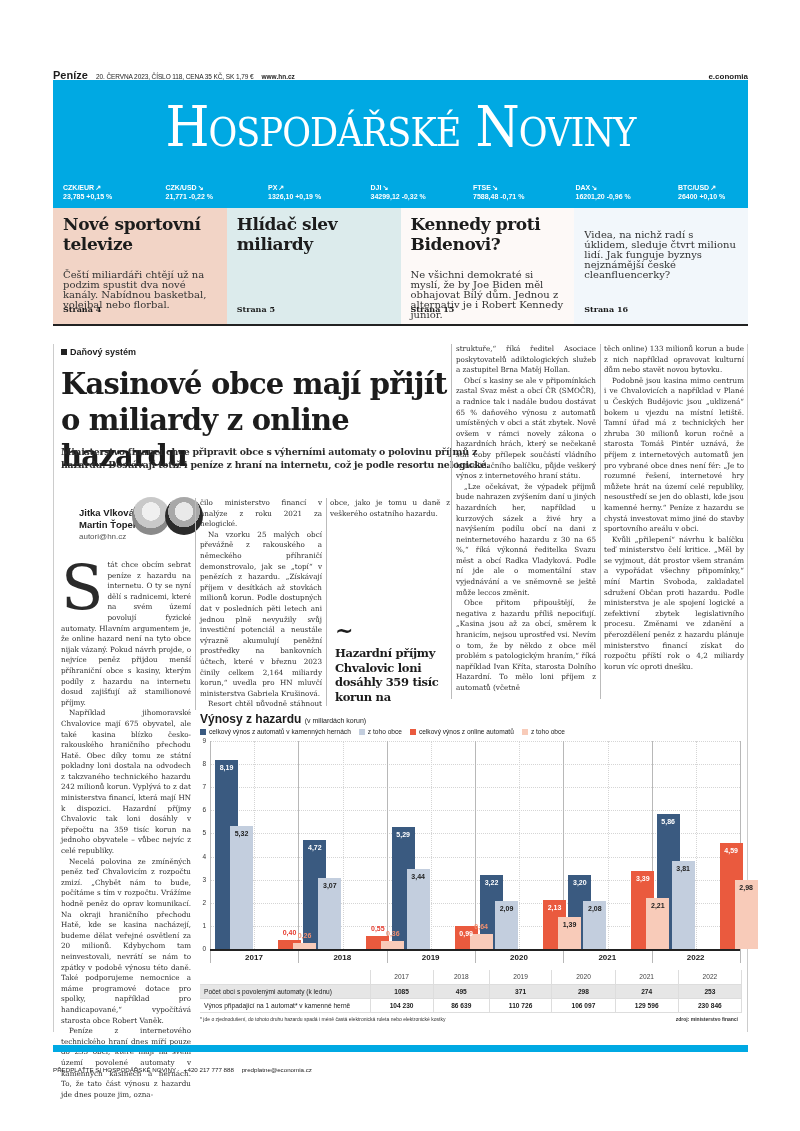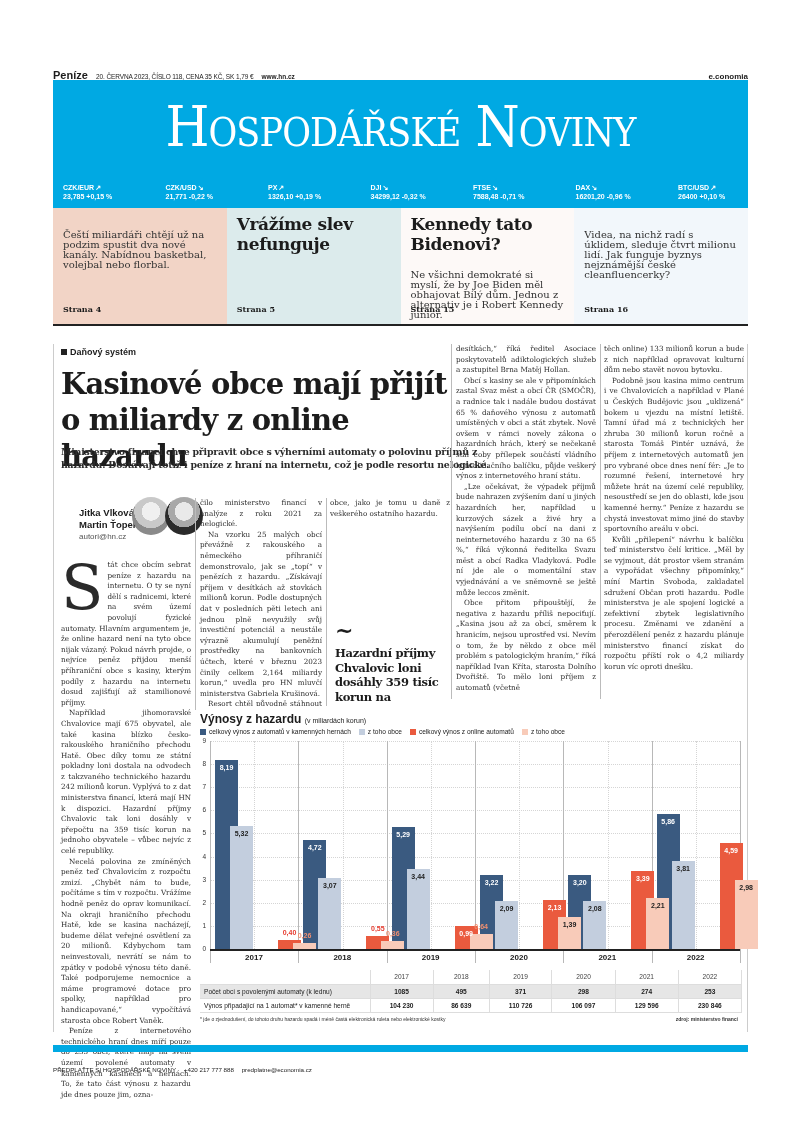--- a/index.html
+++ b/index.html
@@ -104,29 +104,30 @@
     <div class="ticker"><span>PX</span><span class="arrow">↗</span><br><span>1326,10 +0,19 %</span></div>
     <div class="ticker"><span>DJI</span><span class="arrow">↘</span><br><span>34299,12 -0,32 %</span></div>
     <div class="ticker"><span>FTSE</span><span class="arrow">↘</span><br><span>7588,48 -0,71 %</span></div>
     <div class="ticker"><span>DAX</span><span class="arrow">↘</span><br><span>16201,20 -0,96 %</span></div>
     <div class="ticker" style="width:62px"><span>BTC/USD</span><span class="arrow">↗</span><br><span>26400 +0,10 %</span></div>
   </div>
 </div>
 
 <div class="teasers">
   <div class="teaser" style="background:#f2d4c6">
+    <h2>Nové sportovní televize</h2>
     <p>Čeští miliardáři chtějí už na podzim spustit dva nové kanály. Nabídnou basketbal, volejbal nebo florbal.</p>
     <div class="page">Strana 4</div>
   </div>
   <div class="teaser" style="background:#dcebec">
-    <h2>Vrážíme slev nefunguje</h2>
+    <h2>Hlídač slev miliardy</h2>
     <div class="page">Strana 5</div>
   </div>
   <div class="teaser" style="background:#fdf9f7">
-    <h2>Kennedy tato Bidenovi?</h2>
+    <h2>Kennedy proti Bidenovi?</h2>
     <p>Ne všichni demokraté si myslí, že by Joe Biden měl obhajovat Bílý dům. Jednou z alternativ je i Robert Kennedy junior.</p>
     <div class="page">Strana 15</div>
   </div>
   <div class="teaser" style="background:#f2f7fb">
     <p>Videa, na nichž radí s úklidem, sleduje čtvrt milionu lidí. Jak funguje byznys nejznámější české cleanfluencerky?</p>
     <div class="page">Strana 16</div>
   </div>
 </div>
 
 <div class="article-divider"></div>
@@ -168,24 +169,24 @@
 <div class="col col3">
   <p class="noindent">obce, jako je tomu u daně z veškerého ostatního hazardu.</p>
 </div>
 
 <div class="quote">
   <div class="tilde">~</div>
   <div class="text">Hazardní příjmy Chvalovic loni dosáhly 359 tisíc korun na obyvatele.</div>
 </div>
 
 <div class="col col4">
-  <p class="noindent">desítkách,“ říká ředitel Asociace poskytovatelů adiktologických služeb a zastupitel Brna Matěj Hollan.</p>
+  <p class="noindent">struktuře,“ říká ředitel Asociace poskytovatelů adiktologických služeb a zastupitel Brna Matěj Hollan.</p>
   <p>Obcí s kasiny se ale v připomínkách zastal Svaz měst a obcí ČR (SMOČR), a radnice tak i nadále budou dostávat 65 % daňového výnosu z automatů umístěných v obci a stát zbytek. Nově ovšem v rámci novely zákona o hazardních hrách, který se nečekaně stal coby přílepek součástí vládního konsolidačního balíčku, půjde veškerý výnos z internetového hraní státu.</p>
   <p>„Lze očekávat, že výpadek příjmů bude nahrazen zvýšením daní u jiných hazardních her, například u kurzových sázek a živé hry a navýšením podílu obcí na dani z neinternetového hazardu z 30 na 65 %,“ říká výkonná ředitelka Svazu měst a obcí Radka Vladyková. Podle ní jde ale o momentální stav vyjednávání a ve sněmovně se ještě může leccos změnit.</p>
-  <p>Obce přitom připouštějí, že negativa z hazardu příliš nepociťují. „Kasina jsou až za obcí, směrem k hranicím, nejsou uprostřed vsi. Nevím o tom, že by někdo z obce měl problém s patologickým hraním,“ říká například Ivan Kříta, starosta Dolního Dvořiště. To mělo loni příjem z automatů (včetně</p>
+  <p>Obce přitom připouštějí, že negativa z hazardu příliš nepociťují. „Kasina jsou až za obcí, směrem k hranicím, nejsou uprostřed vsi. Nevím o tom, že by někdo z obce měl problém s patologickým hraním,“ říká například Ivan Kříta, starosta Dolního Hazardní. To mělo loni příjem z automatů (včetně</p>
 </div>
 
 <div class="col col5">
   <p class="noindent">těch online) 133 milionů korun a bude z nich například opravovat kulturní dům nebo stavět novou bytovku.</p>
   <p>Podobně jsou kasina mimo centrum i ve Chvalovicích a například v Plané u Českých Budějovic jsou „uklizená“ bokem u vjezdu na místní letiště. Tamní úřad má z technických her zhruba 30 milionů korun ročně a starosta Tomáš Pintér uznává, že příjem z internetových automatů jen pro vybrané obce dnes není fér: „Je to rozumné řešení, internetové hry můžete hrát na území celé republiky, nesoustředí se jen do oblasti, kde jsou kamenné herny.“ Peníze z hazardu se chystá investovat mimo jiné do stavby sportovního areálu v obci.</p>
   <p>Kvůli „přilepení“ návrhu k balíčku teď ministerstvo čelí kritice. „Měl by se vyjmout, dát prostor všem stranám a vypořádat všechny připomínky,“ míní Martin Svoboda, zakladatel sdružení Občan proti hazardu. Podle ministerstva je ale spojení logické a zefektivní zbytek legislativního procesu. Změnami ve zdanění a přerozdělení peněz z hazardu plánuje ministerstvo financí získat do rozpočtu příští rok o 4,2 miliardy korun víc oproti dnešku.</p>
 </div>
 
 <div class="chart-box">
   <div class="chart-title"><span>Výnosy z hazardu</span> <span class="unit">(v miliardách korun)</span></div>

